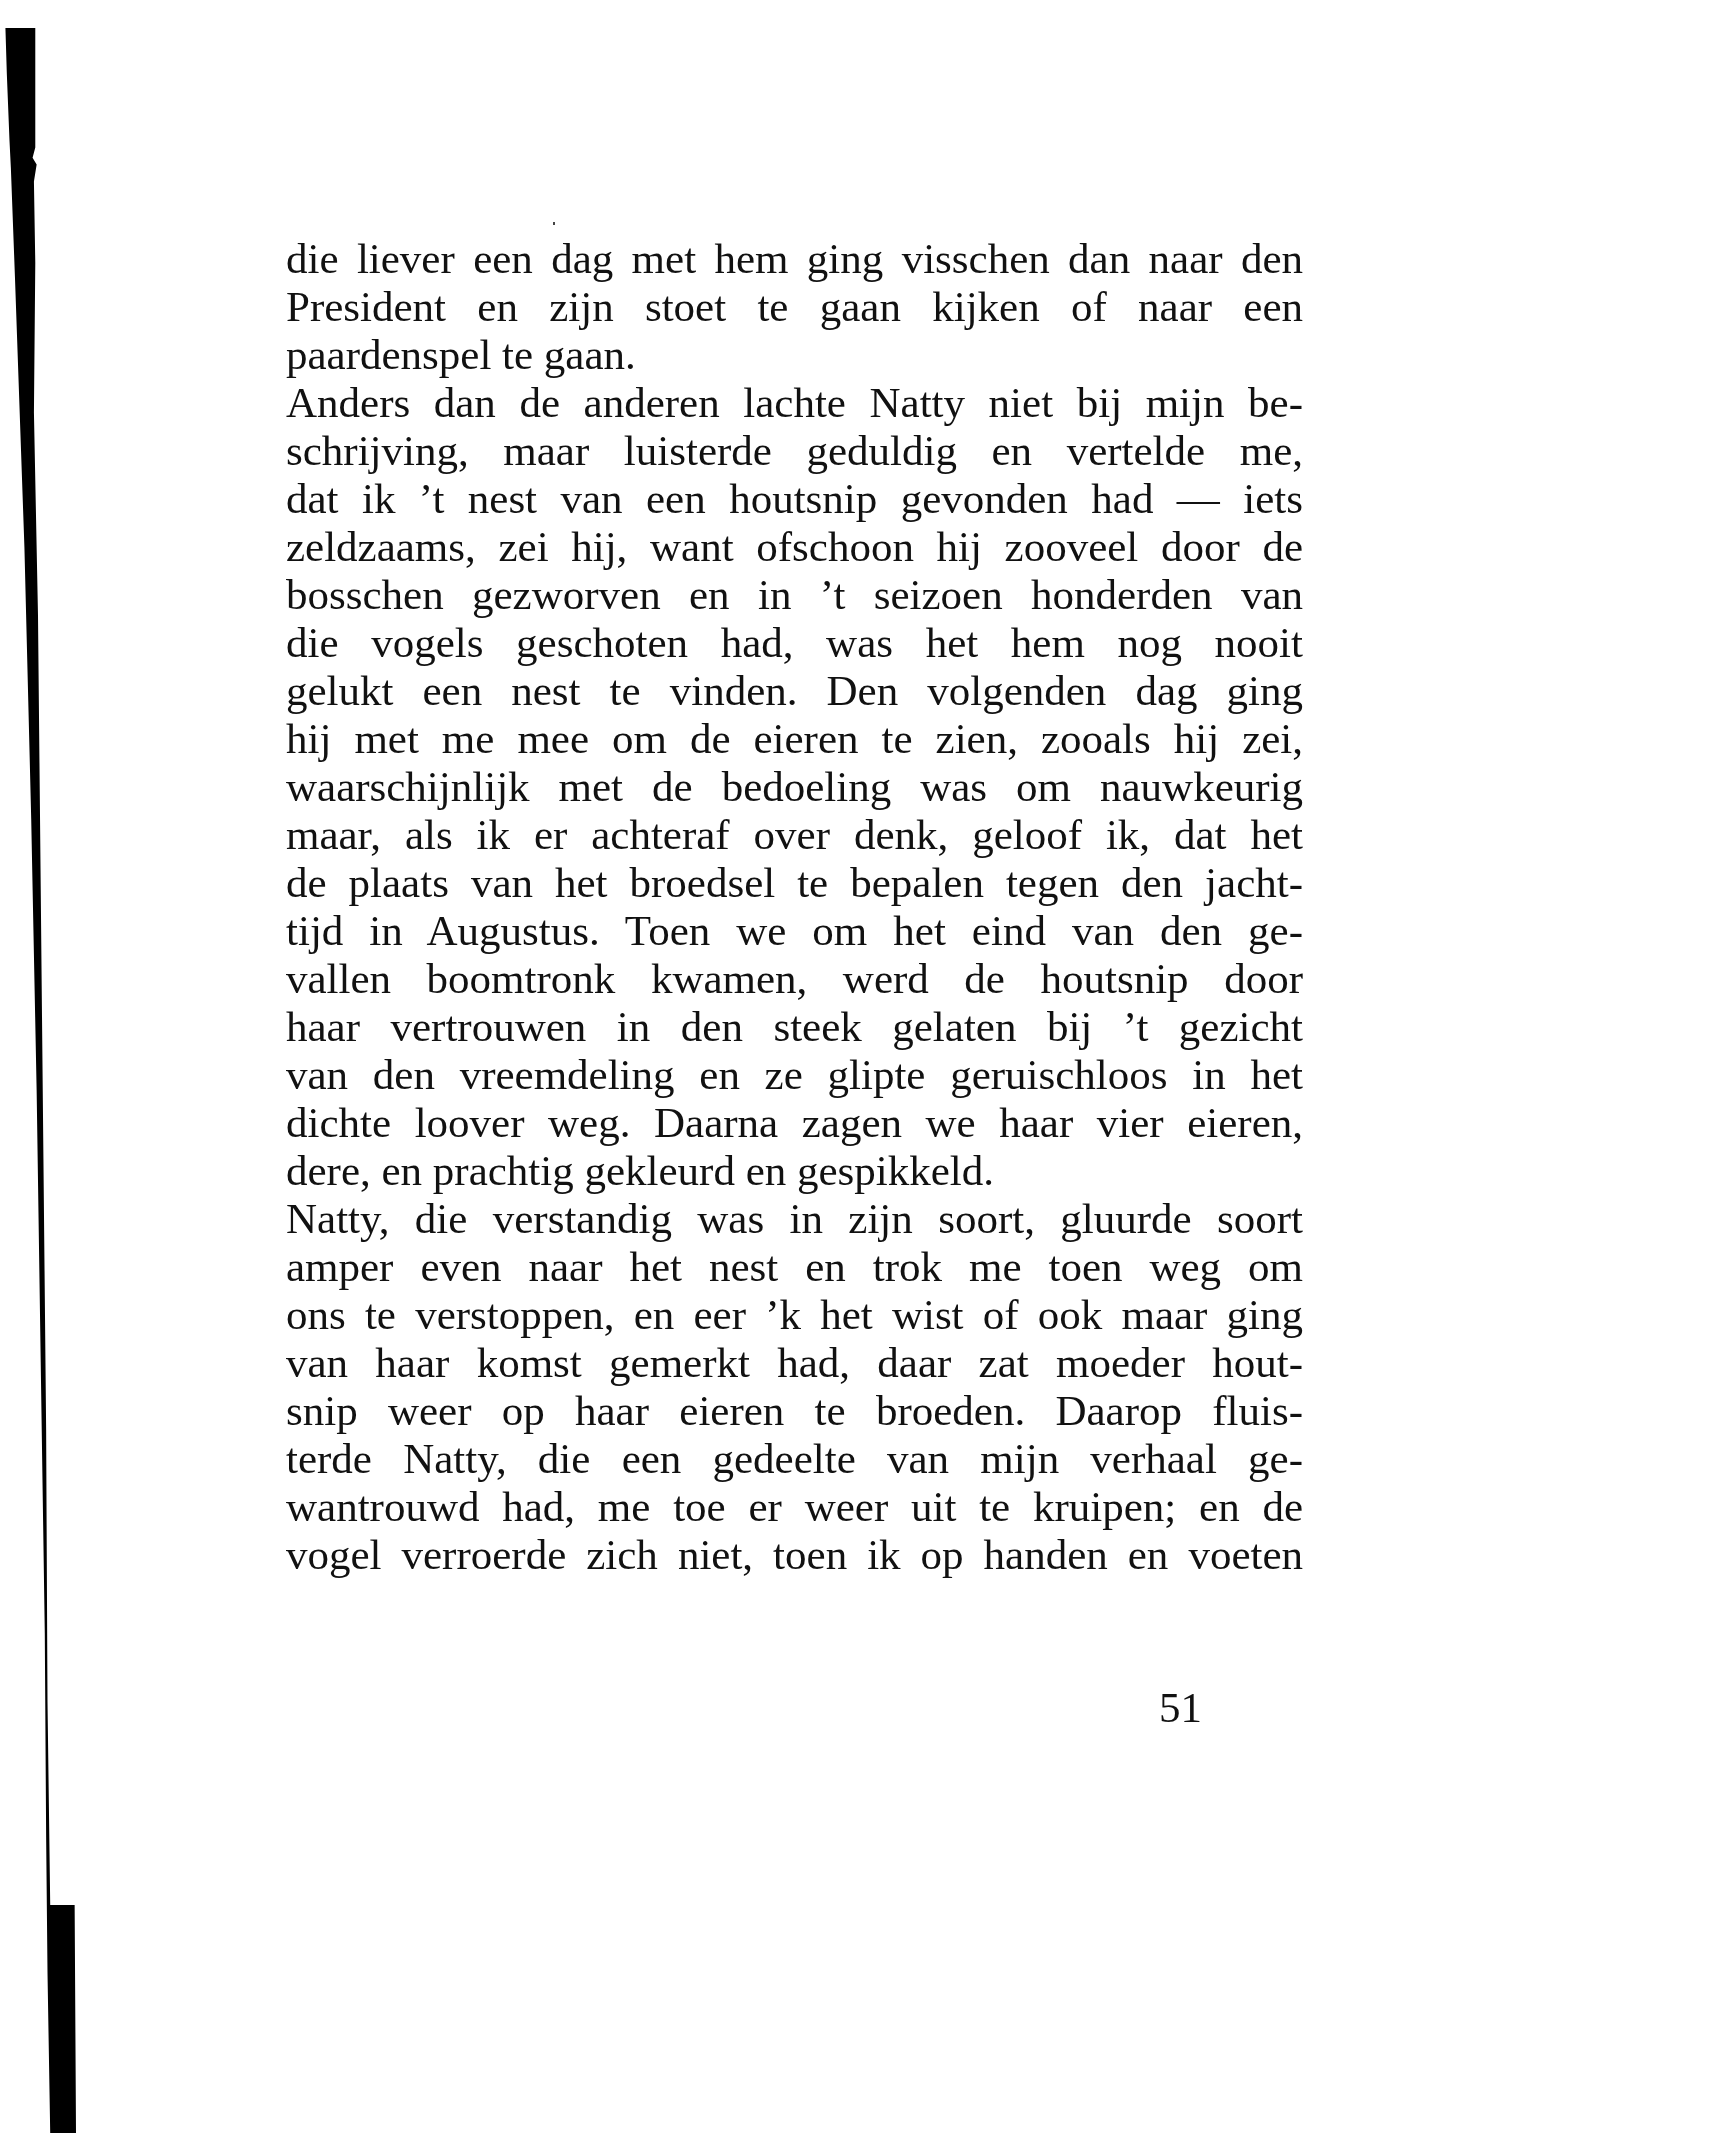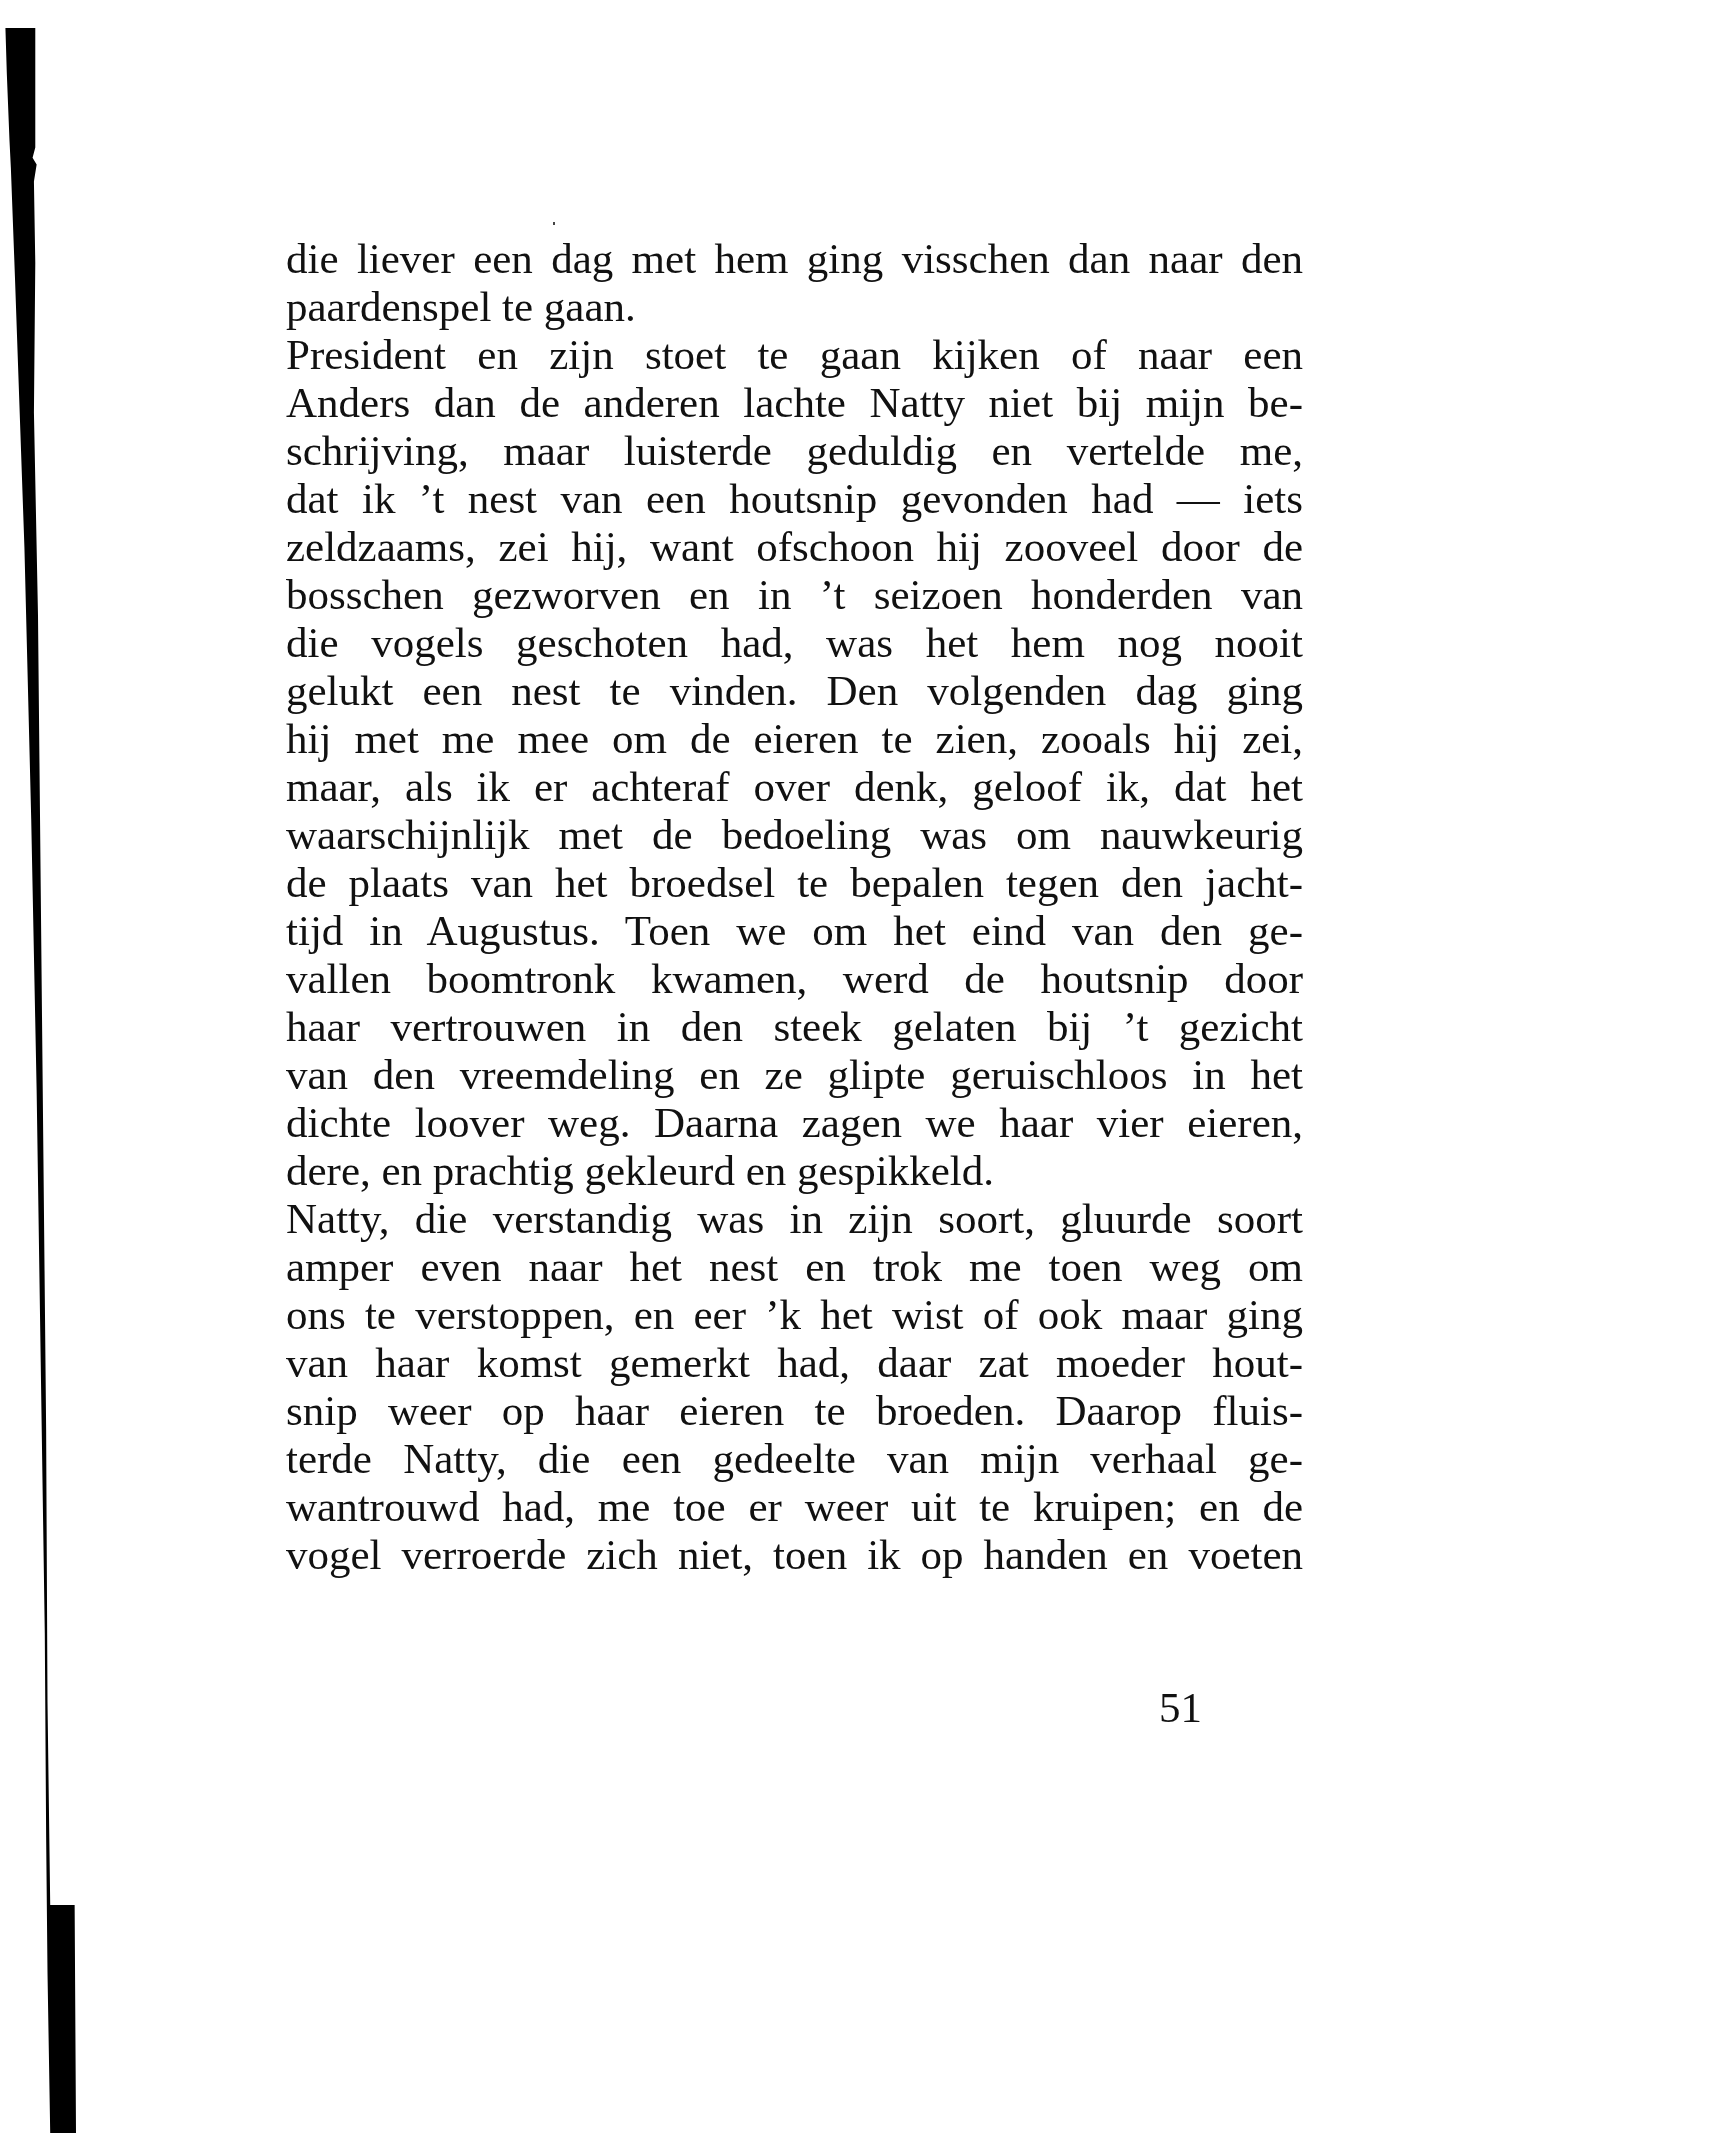--- a/index.html
+++ b/index.html
@@ -26,34 +26,34 @@
 <div class="page">
   <svg class="binding-edge" viewBox="0 0 140 3139" width="95" height="2140">
     <polygon points="8,34 52,34 52,210 48,225 54,235 50,260 52,380 50,600 56,900 60,1300 64,1700 68,2100 70,2500 74,2800 110,2800 112,3136 74,3136 70,2900 68,2700 66,2400 60,2000 54,1600 46,1200 36,800 22,400 16,240 14,200 10,100" fill="#000"></polygon>
   </svg>
 
   <div class="speck"></div>
 
   <div class="text-block" id="text-block">
       <div>
         <span class="line">die liever een dag met hem ging visschen dan naar den</span>
+        <span class="line">President en zijn stoet te gaan kijken of naar een</span>
         <span class="line last">paardenspel te gaan.</span>
-        <span class="line">President en zijn stoet te gaan kijken of naar een</span>
       </div>
       <div>
         <span class="line">Anders dan de anderen lachte Natty niet bij mijn be-</span>
         <span class="line">schrijving, maar luisterde geduldig en vertelde me,</span>
         <span class="line">dat ik ’t nest van een houtsnip gevonden had — iets</span>
         <span class="line">zeldzaams, zei hij, want ofschoon hij zooveel door de</span>
         <span class="line">bosschen gezworven en in ’t seizoen honderden van</span>
         <span class="line">die vogels geschoten had, was het hem nog nooit</span>
         <span class="line">gelukt een nest te vinden. Den volgenden dag ging</span>
         <span class="line">hij met me mee om de eieren te zien, zooals hij zei,</span>
+        <span class="line">waarschijnlijk met de bedoeling was om nauwkeurig</span>
         <span class="line">maar, als ik er achteraf over denk, geloof ik, dat het</span>
-        <span class="line">waarschijnlijk met de bedoeling was om nauwkeurig</span>
         <span class="line">de plaats van het broedsel te bepalen tegen den jacht-</span>
         <span class="line">tijd in Augustus. Toen we om het eind van den ge-</span>
         <span class="line">vallen boomtronk kwamen, werd de houtsnip door</span>
         <span class="line">haar vertrouwen in den steek gelaten bij ’t gezicht</span>
         <span class="line">van den vreemdeling en ze glipte geruischloos in het</span>
         <span class="line">dichte loover weg. Daarna zagen we haar vier eieren,</span>
         <span class="line last">dere, en prachtig gekleurd en gespikkeld.</span>
       </div>
       <div>
         <span class="line">Natty, die verstandig was in zijn soort, gluurde soort</span>

